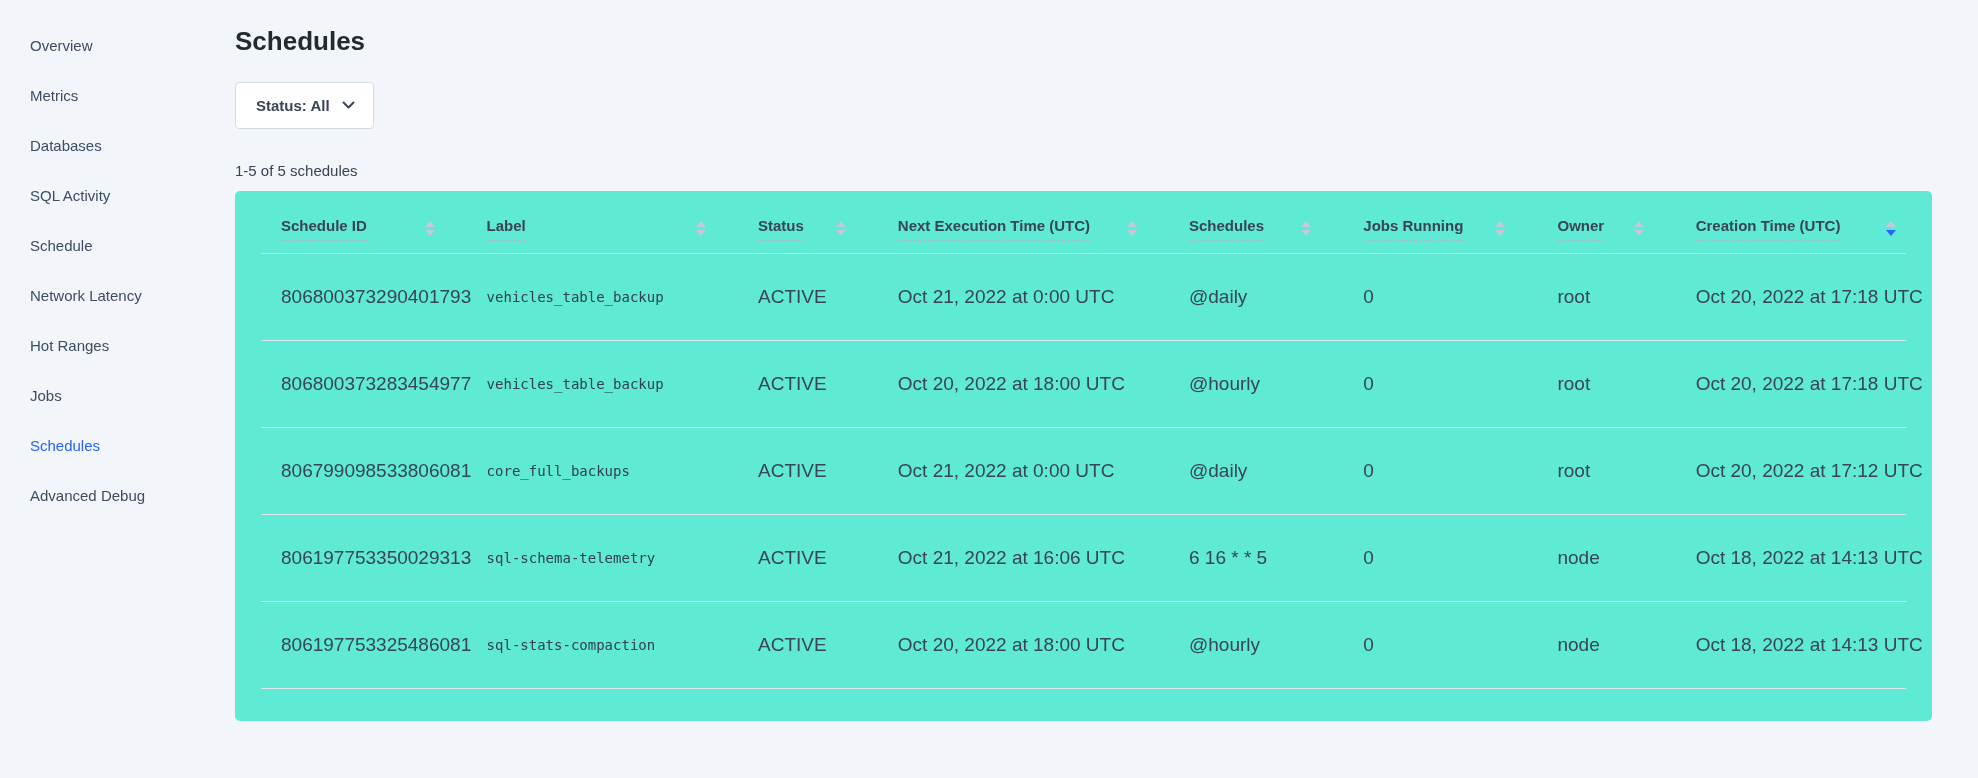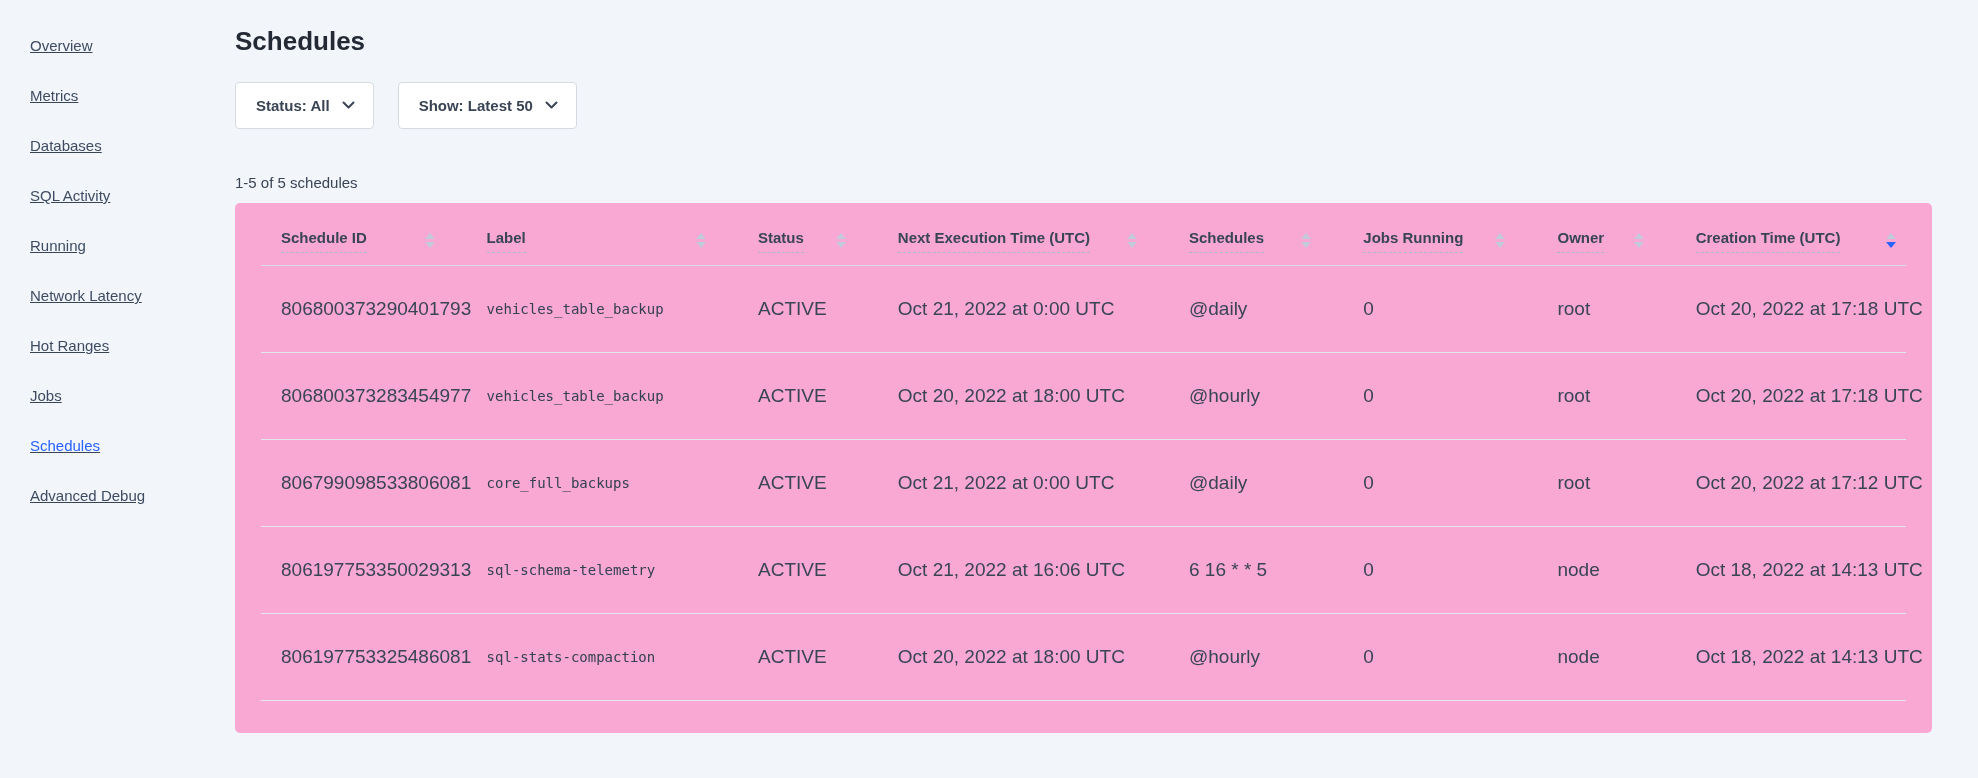--- a/index.html
+++ b/index.html
@@ -6,46 +6,46 @@
   html,body { width:1978px; height:778px; }
   body {
     background:#f2f5f9;
     font-family:"Liberation Sans", sans-serif;
     color:#394455;
     overflow:hidden;
   }
   .page { display:flex; width:100%; height:100%; }
 
   
-  .sidebar { width:233px; flex:none; padding:36px 0 0 30px;text-decoration:underline; }
+  .sidebar { width:233px; flex:none; padding:36px 0 0 30px; }
   .nav-item {
     font-size:15px; line-height:20px; margin-bottom:30px;
     color:#3e4c63; cursor:pointer; white-space:nowrap;
   }
   .nav-item.active { color:#2962ff; }
 
   
   .content { flex:1; padding:26px 46px 0 2px; min-width:0; }
   .page-title { font-size:26px; line-height:30px; font-weight:700; color:#242a35; }
 
   .filters { margin-top:26px; display:flex; gap:24px; }
   .dropdown {
     height:47px; padding:0 18px 0 20px; background:#ffffff;
     border:1px solid #d6dbe2; border-radius:4px;
     display:inline-flex; align-items:center; gap:12px;
     font-family:"Liberation Sans", sans-serif;
     font-size:15px; font-weight:700; color:#394455; cursor:pointer;
   }
   .dropdown svg { display:block; }
 
-  .summary { margin-top:45px; font-size:15px; line-height:18px; color:#394455; }
+  .summary { margin-top:33px; font-size:15px; line-height:18px; color:#394455; }
 
   
   .card {
-    margin-top:11px; background:#f9a8d4; border-radius:5px;
+    margin-top:11px; background:#5eead4; border-radius:5px;
     height:530px; padding:22px 26px 0; overflow:hidden;
   }
   table { width:100%; border-collapse:collapse; table-layout:fixed; }
   col.c1{width:12.5%} col.c2{width:16.5%} col.c3{width:8.5%} col.c4{width:17.7%}
   col.c5{width:10.6%} col.c6{width:11.8%} col.c7{width:8.4%} col.c8{width:14%}
 
   th {
     text-align:left; padding:4px 8px 12px 20px;
     border-bottom:1px solid #d9dfe9; cursor:pointer;
   }
@@ -74,42 +74,34 @@
 </head>
 <body>
 
 <div class="page">
 
   <nav class="sidebar">
     <div class="nav-item">Overview</div>
     <div class="nav-item">Metrics</div>
     <div class="nav-item">Databases</div>
     <div class="nav-item">SQL Activity</div>
-    <div class="nav-item">Running</div>
+    <div class="nav-item">Schedule</div>
     <div class="nav-item">Network Latency</div>
     <div class="nav-item">Hot Ranges</div>
     <div class="nav-item">Jobs</div>
     <div class="nav-item active">Schedules</div>
     <div class="nav-item">Advanced Debug</div>
   </nav>
 
   <main class="content">
     <h1 class="page-title">Schedules</h1>
 
     <div class="filters">
       <button class="dropdown">
         <span>Status: All</span>
-        <span>
-          <svg width="13" height="9" viewBox="0 0 13 9">
-              <path d="M1.5 1.5l5 5 5-5" fill="none" stroke="#394455" stroke-width="2" stroke-linecap="round" stroke-linejoin="round"></path>
-            </svg>
-        </span>
-      </button>
-      <button class="dropdown">
-        <span>Show: Latest 50</span>
         <span>
           <svg width="13" height="9" viewBox="0 0 13 9">
               <path d="M1.5 1.5l5 5 5-5" fill="none" stroke="#394455" stroke-width="2" stroke-linecap="round" stroke-linejoin="round"></path>
             </svg>
         </span>
       </button>
     </div>
 
     <div class="summary">1-5 of 5 schedules</div>
 

